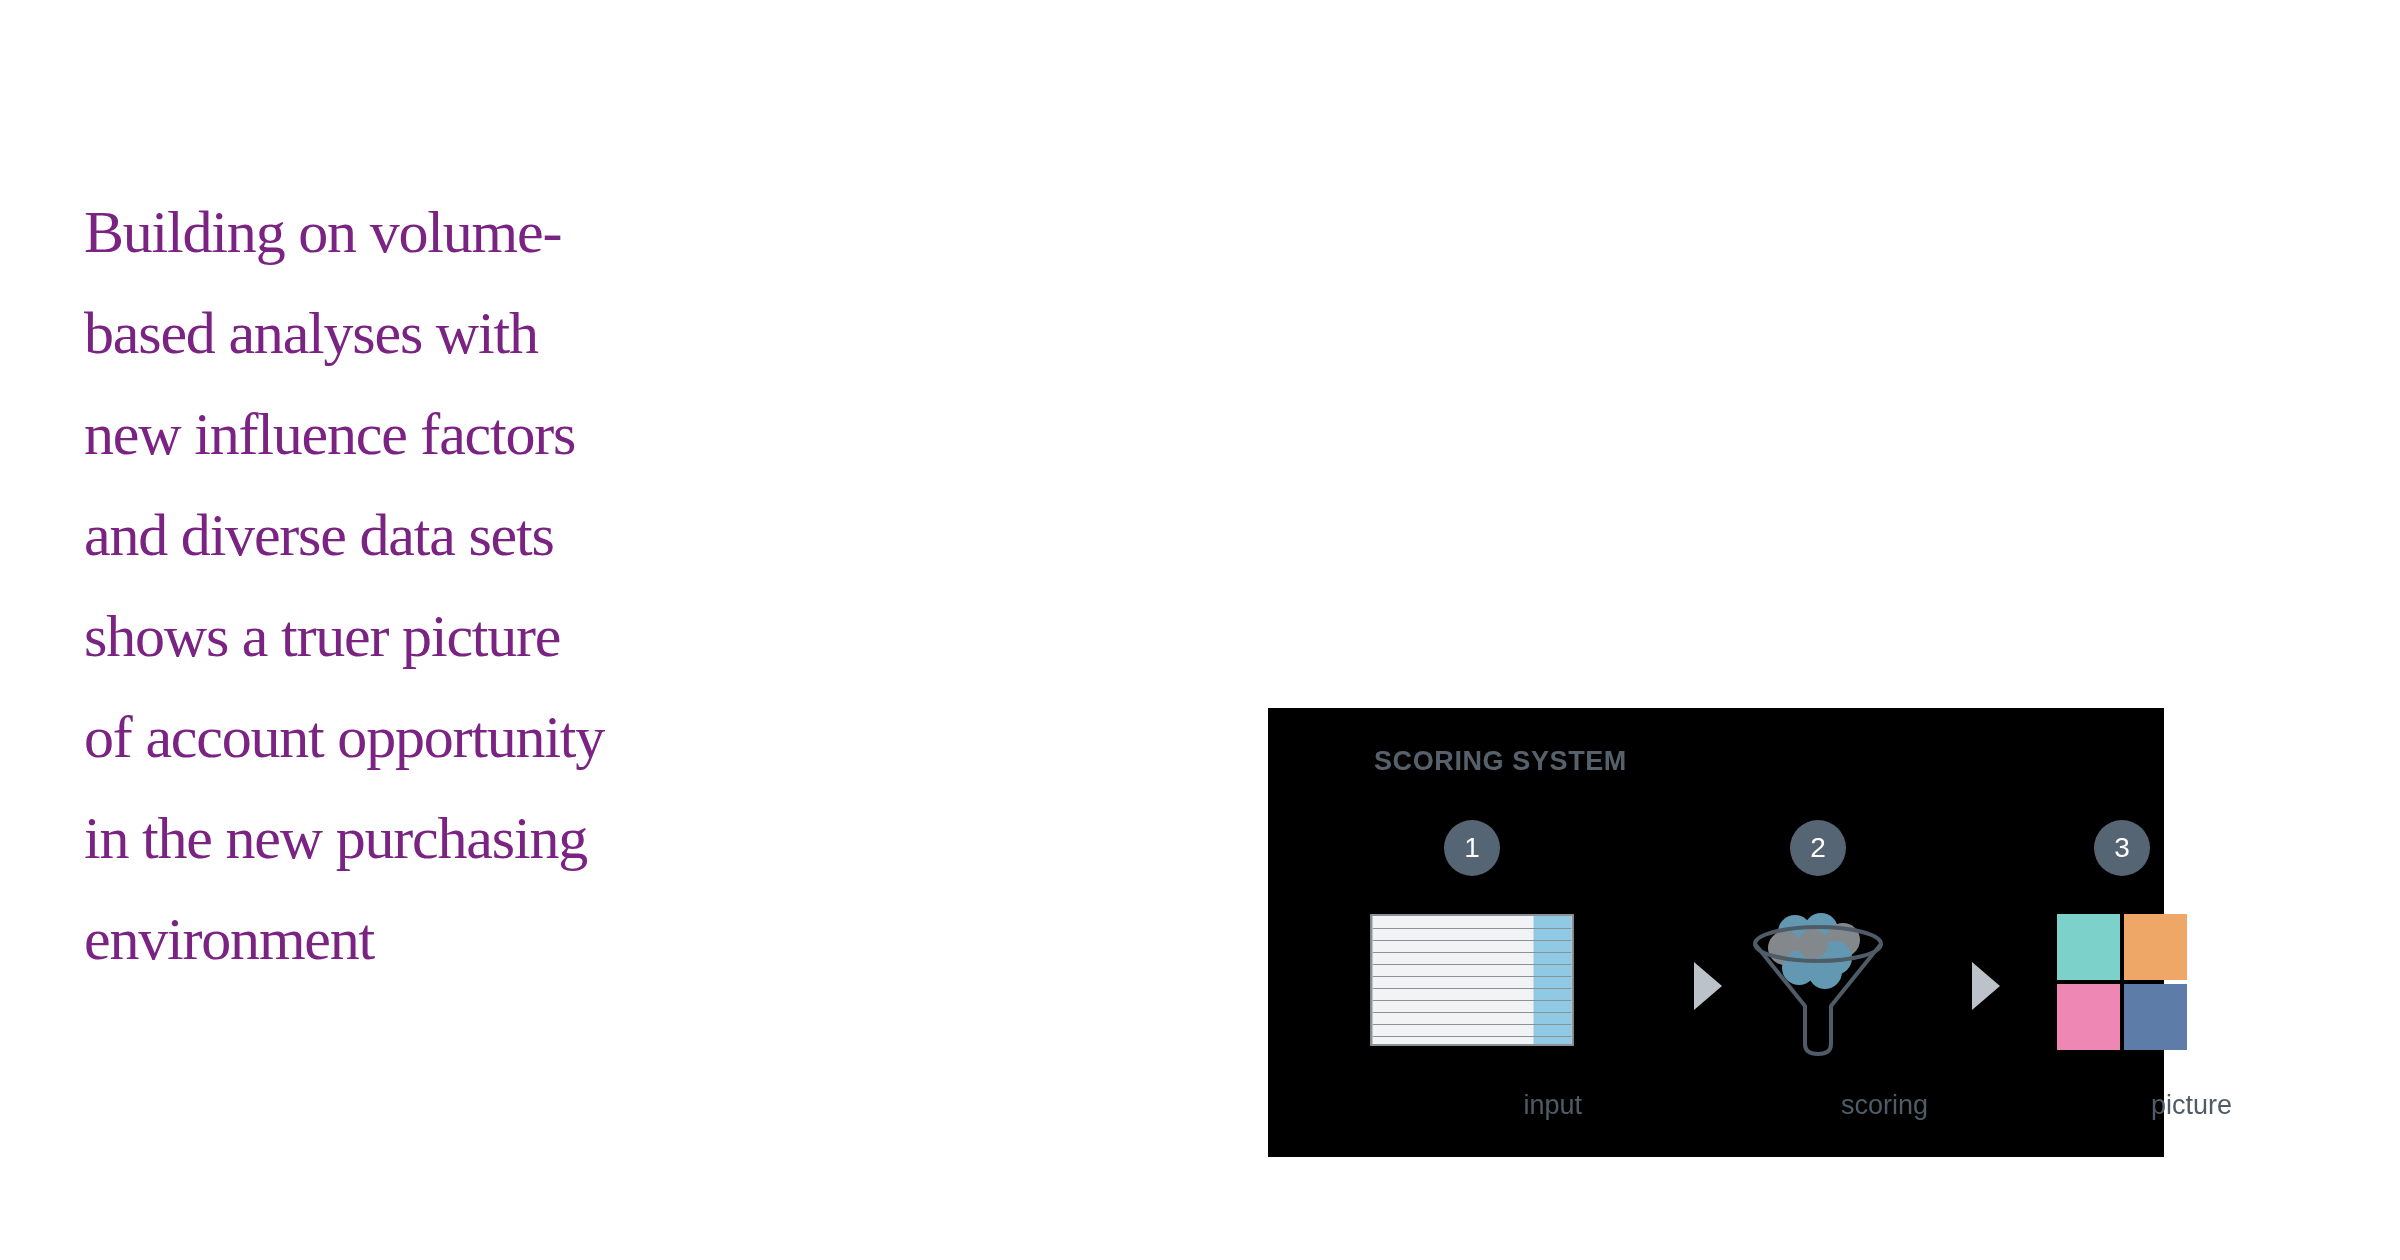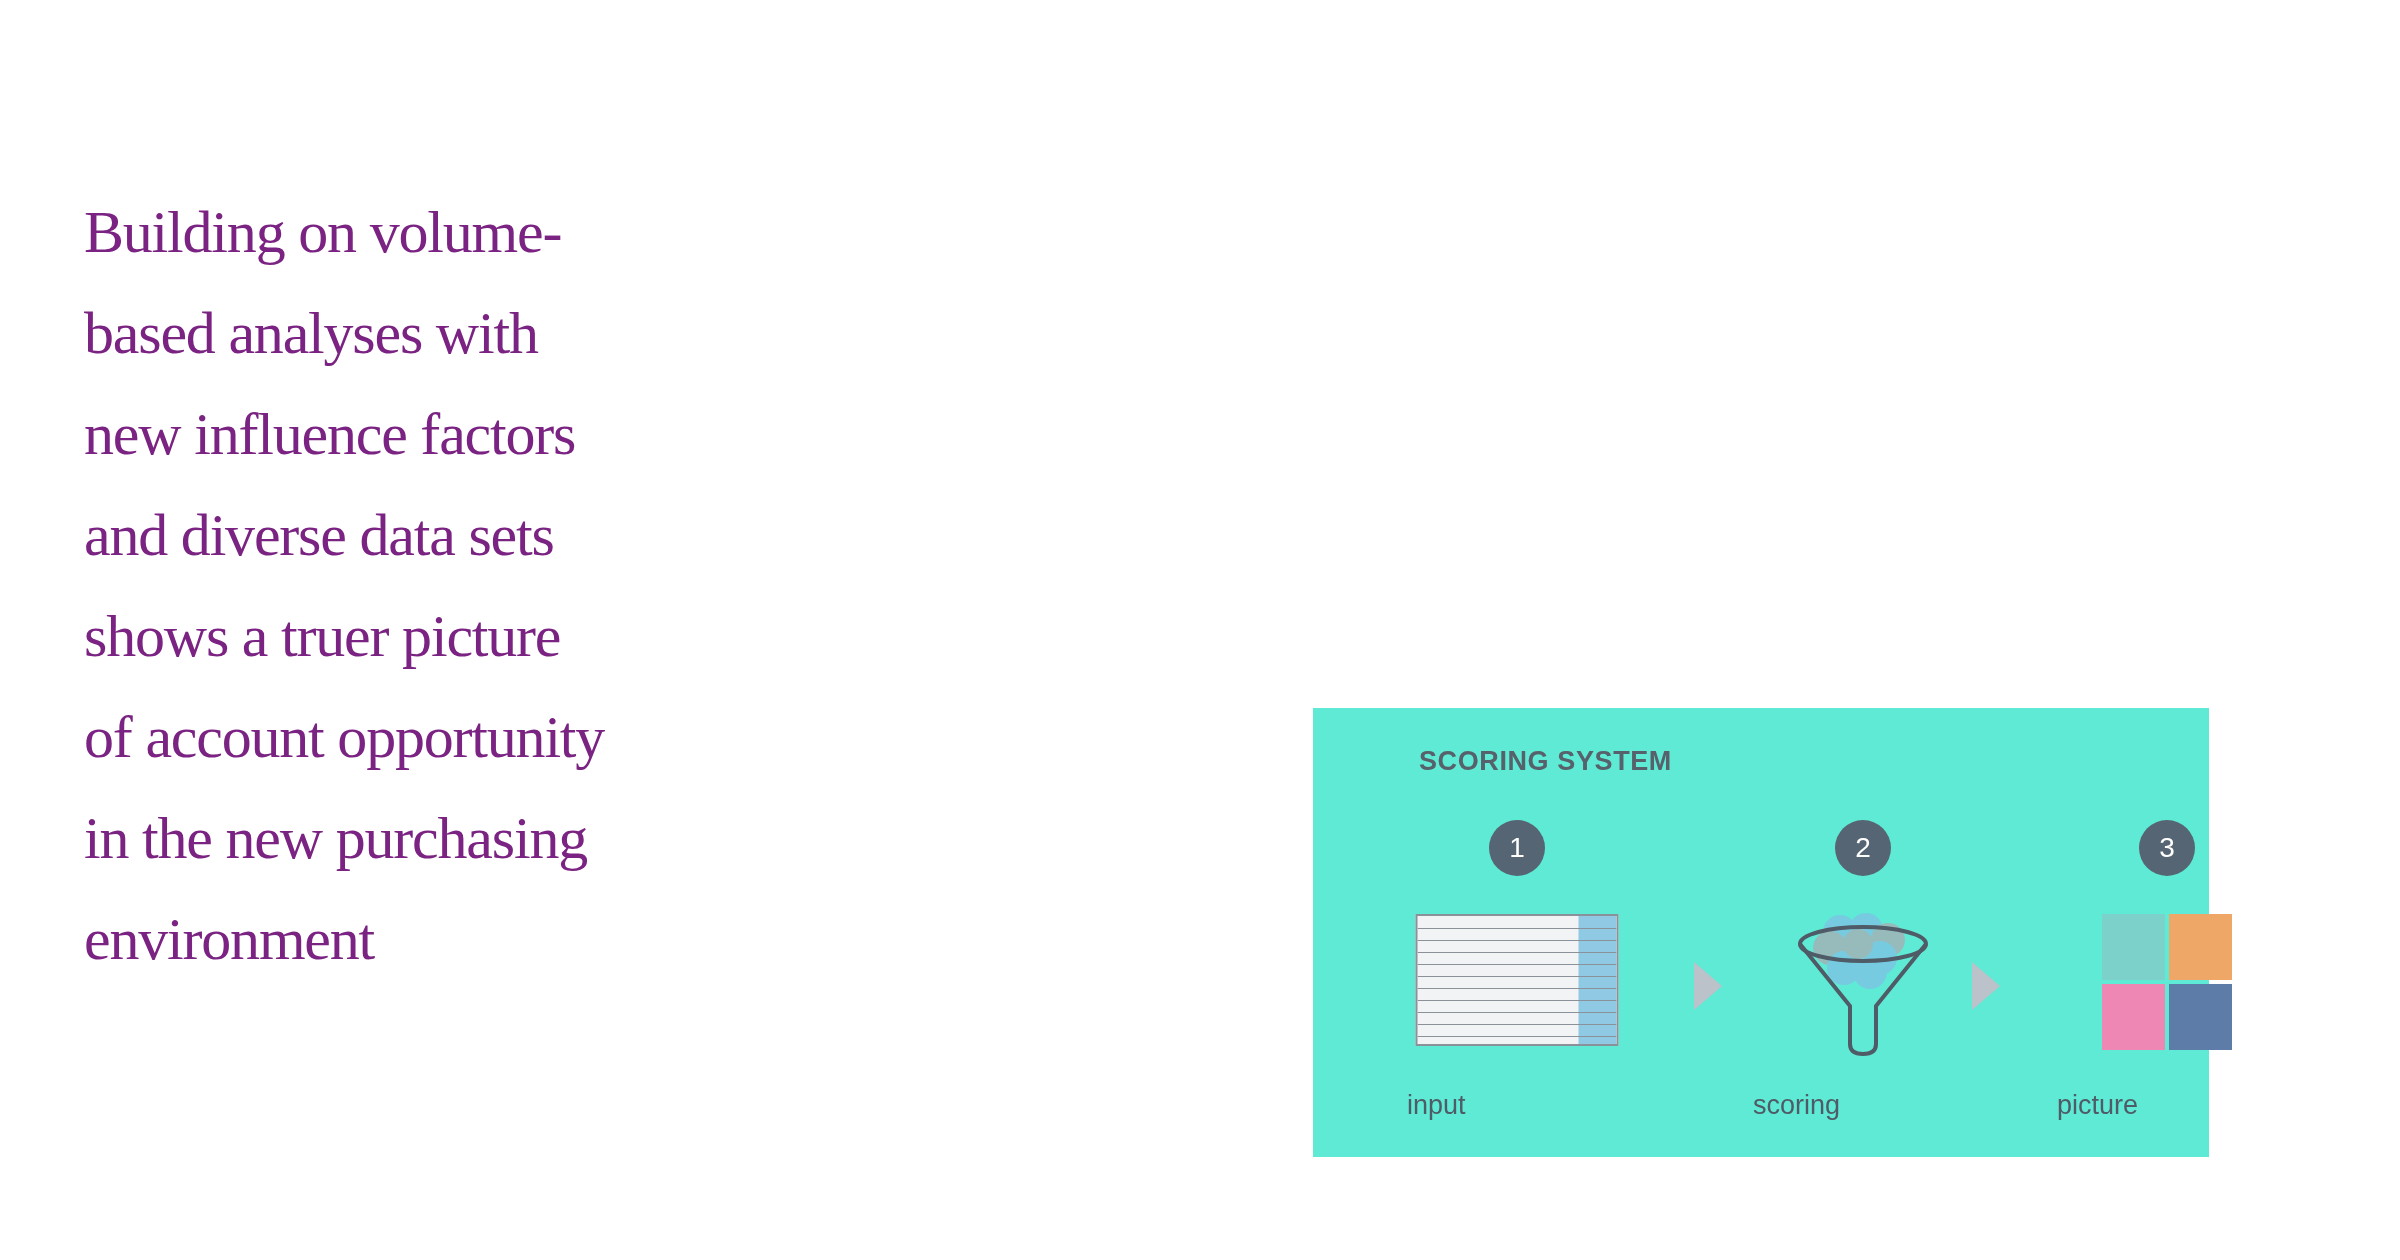--- a/index.html
+++ b/index.html
@@ -32,22 +32,21 @@
     white-space: pre-line;
   }
 
   
   .panel {
     position: absolute;
     left: 1268px;
     top: 708px;
     width: 896px;
     height: 449px;
-    background: #5eead4;
-    margin-left: 45px;
+    background: #000000;
   }
   .panel-title {
     position: absolute;
     left: 106px;
     top: 38px;
     color: #56616b;
     font-size: 27px;
     font-weight: bold;
     letter-spacing: 0.6px;
   }
@@ -76,21 +75,21 @@
     line-height: 56px;
     text-align: center;
     font-weight: 400;
   }
 
   .stage-label {
     position: absolute;
     left: 0;
     right: 0;
     top: 270px;
-    text-align: left;
+    text-align: right;
     color: #4f5b66;
     font-size: 27px;
     font-weight: 400;
   }
 
   
   .input-table {
     position: absolute;
     left: 50%;
     top: 94px;

